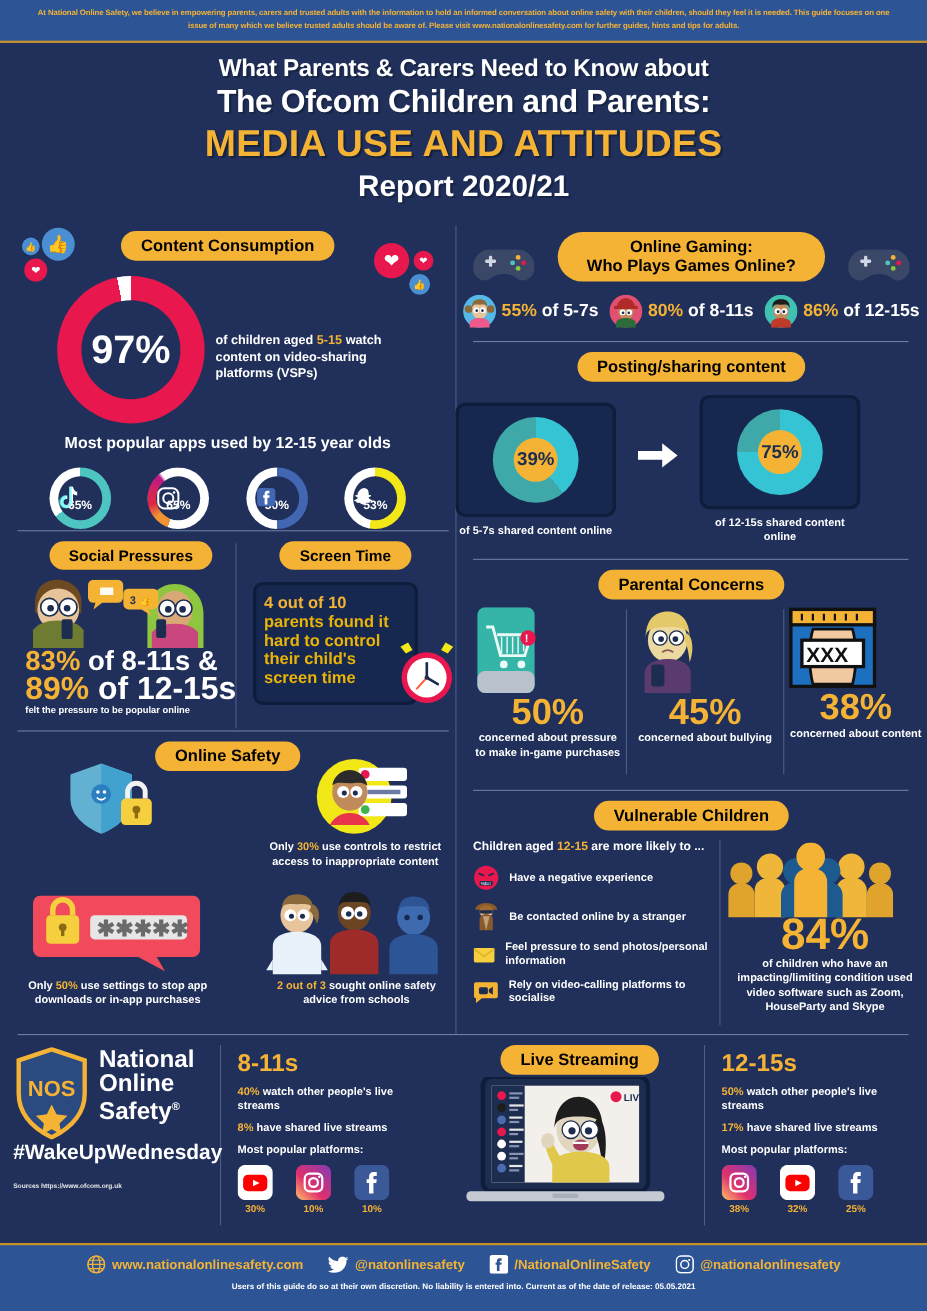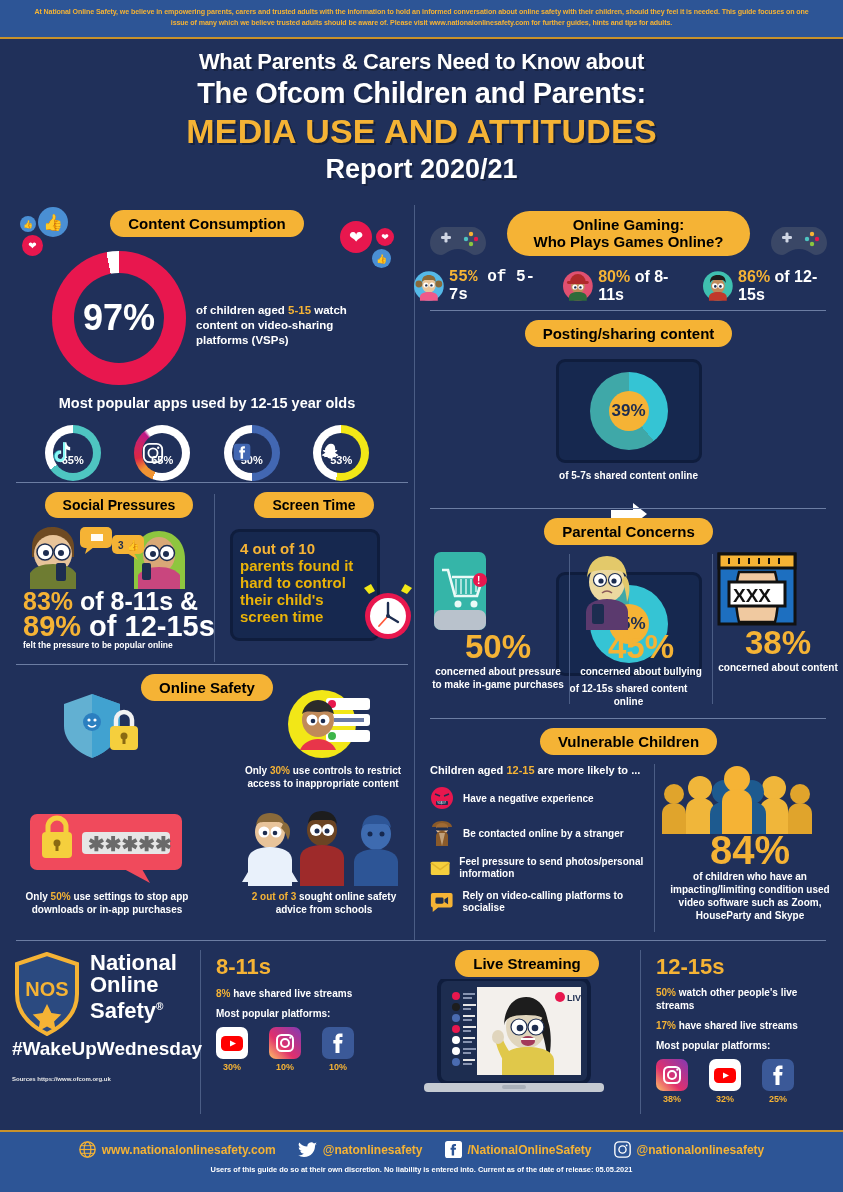--- a/index.html
+++ b/index.html
@@ -418,21 +418,21 @@
 
     <div class="center" style="padding-top:6px;">
       <span class="pill two-line">
         <span>Online Gaming:</span><br>
         <span>Who Plays Games Online?</span>
       </span>
     </div>
 
     <div style="display:flex; align-items:center; justify-content:center; gap:10px; margin-top:12px;">
 
-      <div style="display:flex;align-items:center;gap:5px;font-family:Liberation Mono, monospace;">
+      <div style="display:flex;align-items:center;gap:5px;">
         <svg width="30" height="30" viewBox="0 0 30 30">
           <circle cx="15" cy="15" r="15" fill="#55b9e8"></circle>
           <ellipse cx="15" cy="14" rx="7" ry="8" fill="#e8c49a"></ellipse>
           <path d="M8 11c0-5 3-7 7-7s7 2 7 7c-2-3-4-2-7-2s-5-1-7 2z" fill="#8a6a3a"></path>
           <circle cx="5" cy="13" r="3.5" fill="#8a6a3a"></circle>
             <circle cx="25" cy="13" r="3.5" fill="#8a6a3a"></circle>
           <circle cx="12" cy="14" r="2.6" fill="#fff"></circle>
             <circle cx="18" cy="14" r="2.6" fill="#fff"></circle>
           <circle cx="12.4" cy="14.4" r="1.2" fill="#1d2d50"></circle>
             <circle cx="17.6" cy="14.4" r="1.2" fill="#1d2d50"></circle>
@@ -478,21 +478,21 @@
     </div>
   </div>
 
   <div class="hdiv" style="left:430px; top:310px; width:396px;"></div>
 
   <div style="position:absolute; left:414px; top:314px; width:429px; height:190px;">
     <div class="center" style="padding-top:6px;">
       <span class="pill" style="font-size:15px;">Posting/sharing content</span>
     </div>
 
-    <div style="display:flex; align-items:center; justify-content:flex-start; gap:18px; margin-top:12px;flex-direction:column;">
+    <div style="display:flex; align-items:center; justify-content:flex-start; gap:18px; margin-top:12px;">
 
       <div style="text-align:center;">
         <div class="tablet" style="width:146px; height:104px; display:flex;align-items:center;justify-content:center;">
           <div class="donut" style="width:78px;height:78px;background:conic-gradient(#35c4d4 0 39%, #3fa8a8 39% 100%);">
             <div class="hole" style="inset:19px; background:#f5b335; color:#1d2d50; font-size:17px;">39%</div>
           </div>
         </div>
         <div class="small-txt" style="margin-top:6px; width:146px;">of 5-7s shared content online</div>
       </div>
 
@@ -684,20 +684,23 @@
             <span>Safety</span><span style="font-size:10px; vertical-align:super;">®</span>
           </div>
         </div>
       </div>
       <div style="font-size:19px; font-weight:bold; margin-top:2px; text-align:center;">#WakeUpWednesday</div>
       <div class="tiny-txt" style="font-size:6px; margin-top:14px; color:#e8e8e8;">Sources https://www.ofcom.org.uk</div>
     </div>
 
     <div style="position:absolute; left:216px; top:10px; width:190px;">
       <div style="font-size:22px; font-weight:bold; color:#f5b335;">8-11s</div>
+      <div class="small-txt" style="margin-top:6px; width:178px;">
+        <span class="gold">40%</span><span> watch other people's live streams</span>
+      </div>
       <div class="small-txt" style="margin-top:7px; width:178px;">
         <span class="gold">8%</span><span> have shared live streams</span>
       </div>
       <div class="small-txt" style="margin-top:7px;">Most popular platforms:</div>
       <div style="display:flex; gap:21px; margin-top:7px;">
         <div style="text-align:center;">
           <svg width="32" height="32" viewBox="0 0 32 32">
             <rect width="32" height="32" rx="7" fill="#fff"></rect>
             <rect x="5" y="9" width="22" height="15" rx="4.5" fill="#ff0000"></rect>
             <path d="M14 13.5l6 3-6 3z" fill="#fff"></path>

